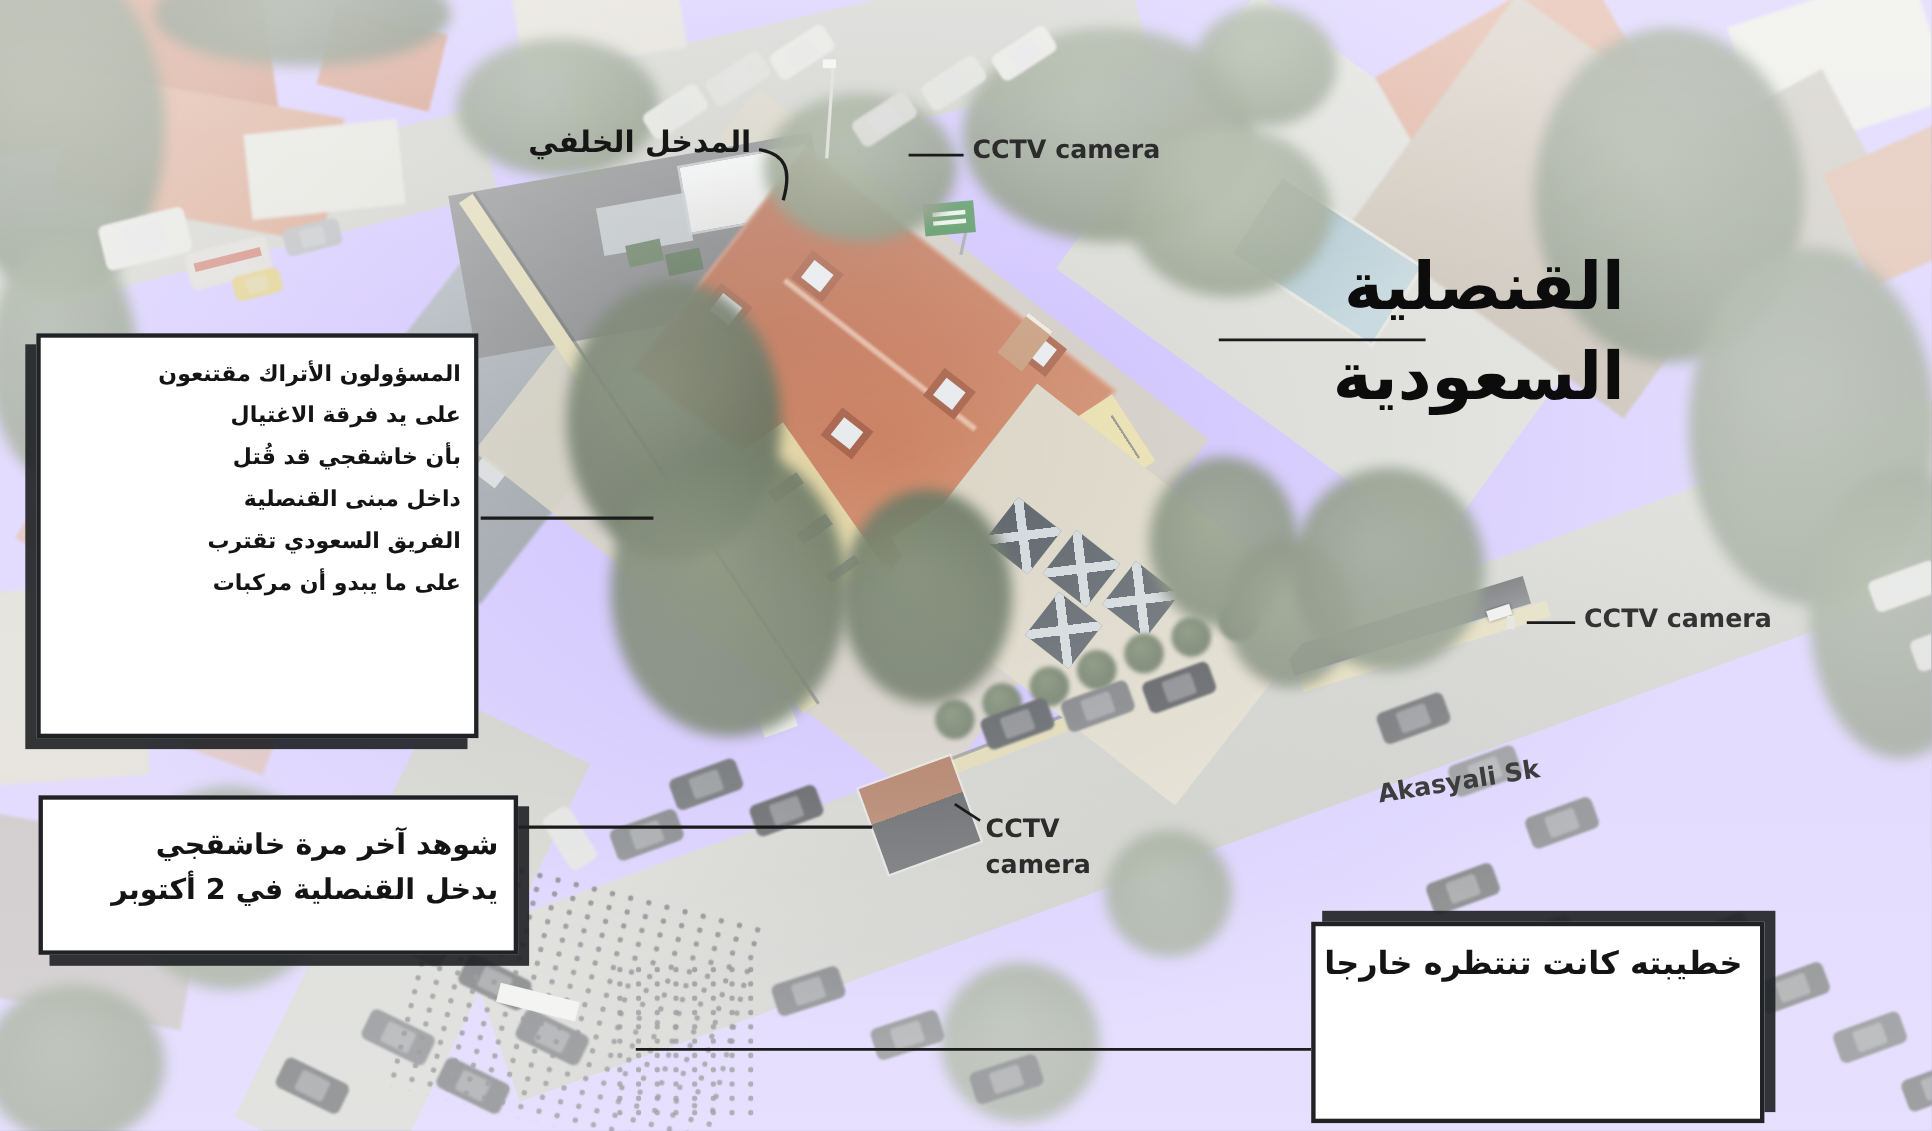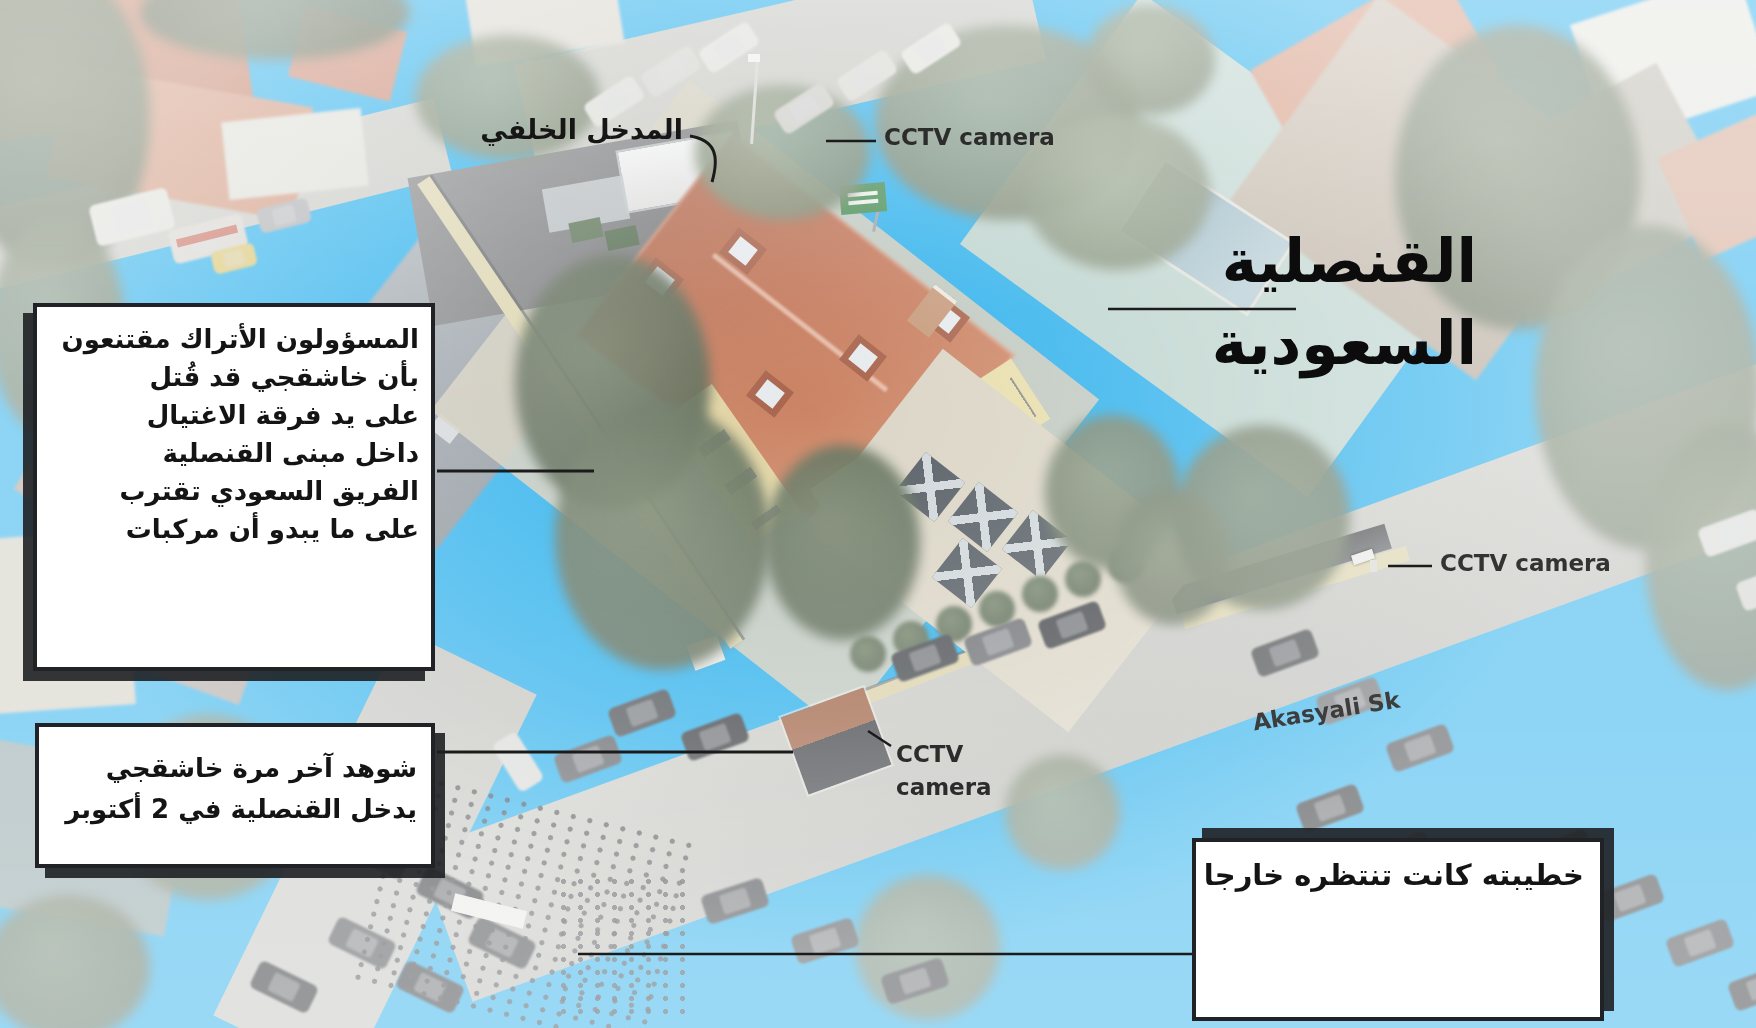--- a/index.html
+++ b/index.html
@@ -1,17 +1,17 @@
 <!DOCTYPE html>
 <html><head>
 <meta charset="utf-8">
 <style>
   html,body{margin:0;padding:0;background:#e9e9e7;}
   .stage{position:relative;width:1756px;height:1028px;overflow:hidden;
-    background:#0ea5e9;font-family:"DejaVu Sans",sans-serif;}
+    background:#c4b5fd;font-family:"DejaVu Sans",sans-serif;}
   .ph{position:absolute;}
   .roof{filter:blur(1.4px);}
   .tree{border-radius:50%;filter:blur(6px);opacity:.92;}
   .hedge{border-radius:50%;filter:blur(2px);}
   .car{width:64px;height:30px;border-radius:6px;filter:blur(.8px);}
   .car::after{content:'';position:absolute;left:28%;top:16%;width:44%;height:68%;
     background:rgba(205,210,215,.35);border-radius:3px;}
   .dormer{width:36px;height:32px;background:#9a4a2e;}
   .dormer::after{content:'';position:absolute;inset:6px 7px;background:#e3e7ea;}
   .canopy{width:50px;height:50px;background:
@@ -28,25 +28,25 @@
     radial-gradient(ellipse 920px 640px at 46% 40%,rgba(255,255,255,.10),rgba(255,255,255,.36) 55%,rgba(255,255,255,.50) 85%);}
   .leaders{position:absolute;inset:0;z-index:3;pointer-events:none;}
   .leaders path{stroke:#1b1b1b;fill:none;}
   .anno{position:absolute;z-index:4;}
   .lbl{font-weight:bold;color:#2c2c2c;white-space:nowrap;}
   .lbl-ar{direction:rtl;color:#161616;}
   .title{right:279px;top:220px;font-size:60px;line-height:82px;font-weight:bold;
     color:#0c0c0c;text-align:right;direction:rtl;white-space:nowrap;}
   .callout{background:#ffffff;border:4px solid #202226;box-sizing:border-box;color:#141414;}
   .box1{left:33px;top:303px;width:402px;height:368px;box-shadow:-10px 10px 0 rgba(30,32,36,.9);}
-  .box2{left:35px;top:723px;width:400px;height:145px;box-shadow:10px 10px 0 rgba(30,32,36,.9);}
+  .box2{left:35px;top:723px;width:436px;height:145px;box-shadow:10px 10px 0 rgba(30,32,36,.9);}
   .box3{left:1192px;top:838px;width:412px;height:183px;box-shadow:10px -10px 0 rgba(30,32,36,.9);}
   .txt{direction:rtl;text-align:right;font-weight:bold;}
   .txt div{white-space:nowrap;}
-  .box1 .txt{padding:13px 12px 0 8px;font-size:26px;line-height:38px;text-align:right;}
+  .box1 .txt{padding:13px 12px 0 8px;font-size:20px;line-height:38px;text-align:right;}
   .box2 .txt{padding:21px 14px 0 8px;font-size:26px;line-height:41px;}
   .box3 .txt{padding:12px 16px 0 8px;font-size:29px;line-height:42px;}
 </style>
 </head>
 <body>
 
 <div class="stage">
 
   <div class="ph" style="inset:0;">
 
@@ -204,22 +204,22 @@
   <div class="anno lbl" style="left:884px;top:124px;font-size:23px;">CCTV camera</div>
 
   <div class="anno title">
     <div>القنصلية</div>
     <div>السعودية</div>
   </div>
 
   <div class="anno callout box1">
     <div class="txt">
       <div>المسؤولون الأتراك مقتنعون</div>
+      <div>على يد فرقة الاغتيال</div>
       <div>بأن خاشقجي قد قُتل</div>
-      <div>على يد فرقة الاغتيال</div>
       <div>داخل مبنى القنصلية</div>
       <div>الفريق السعودي تقترب</div>
       <div>على ما يبدو أن مركبات</div>
     </div>
   </div>
 
   <div class="anno callout box2">
     <div class="txt">
       <div>شوهد آخر مرة خاشقجي</div>
       <div>يدخل القنصلية في 2 أكتوبر</div>

